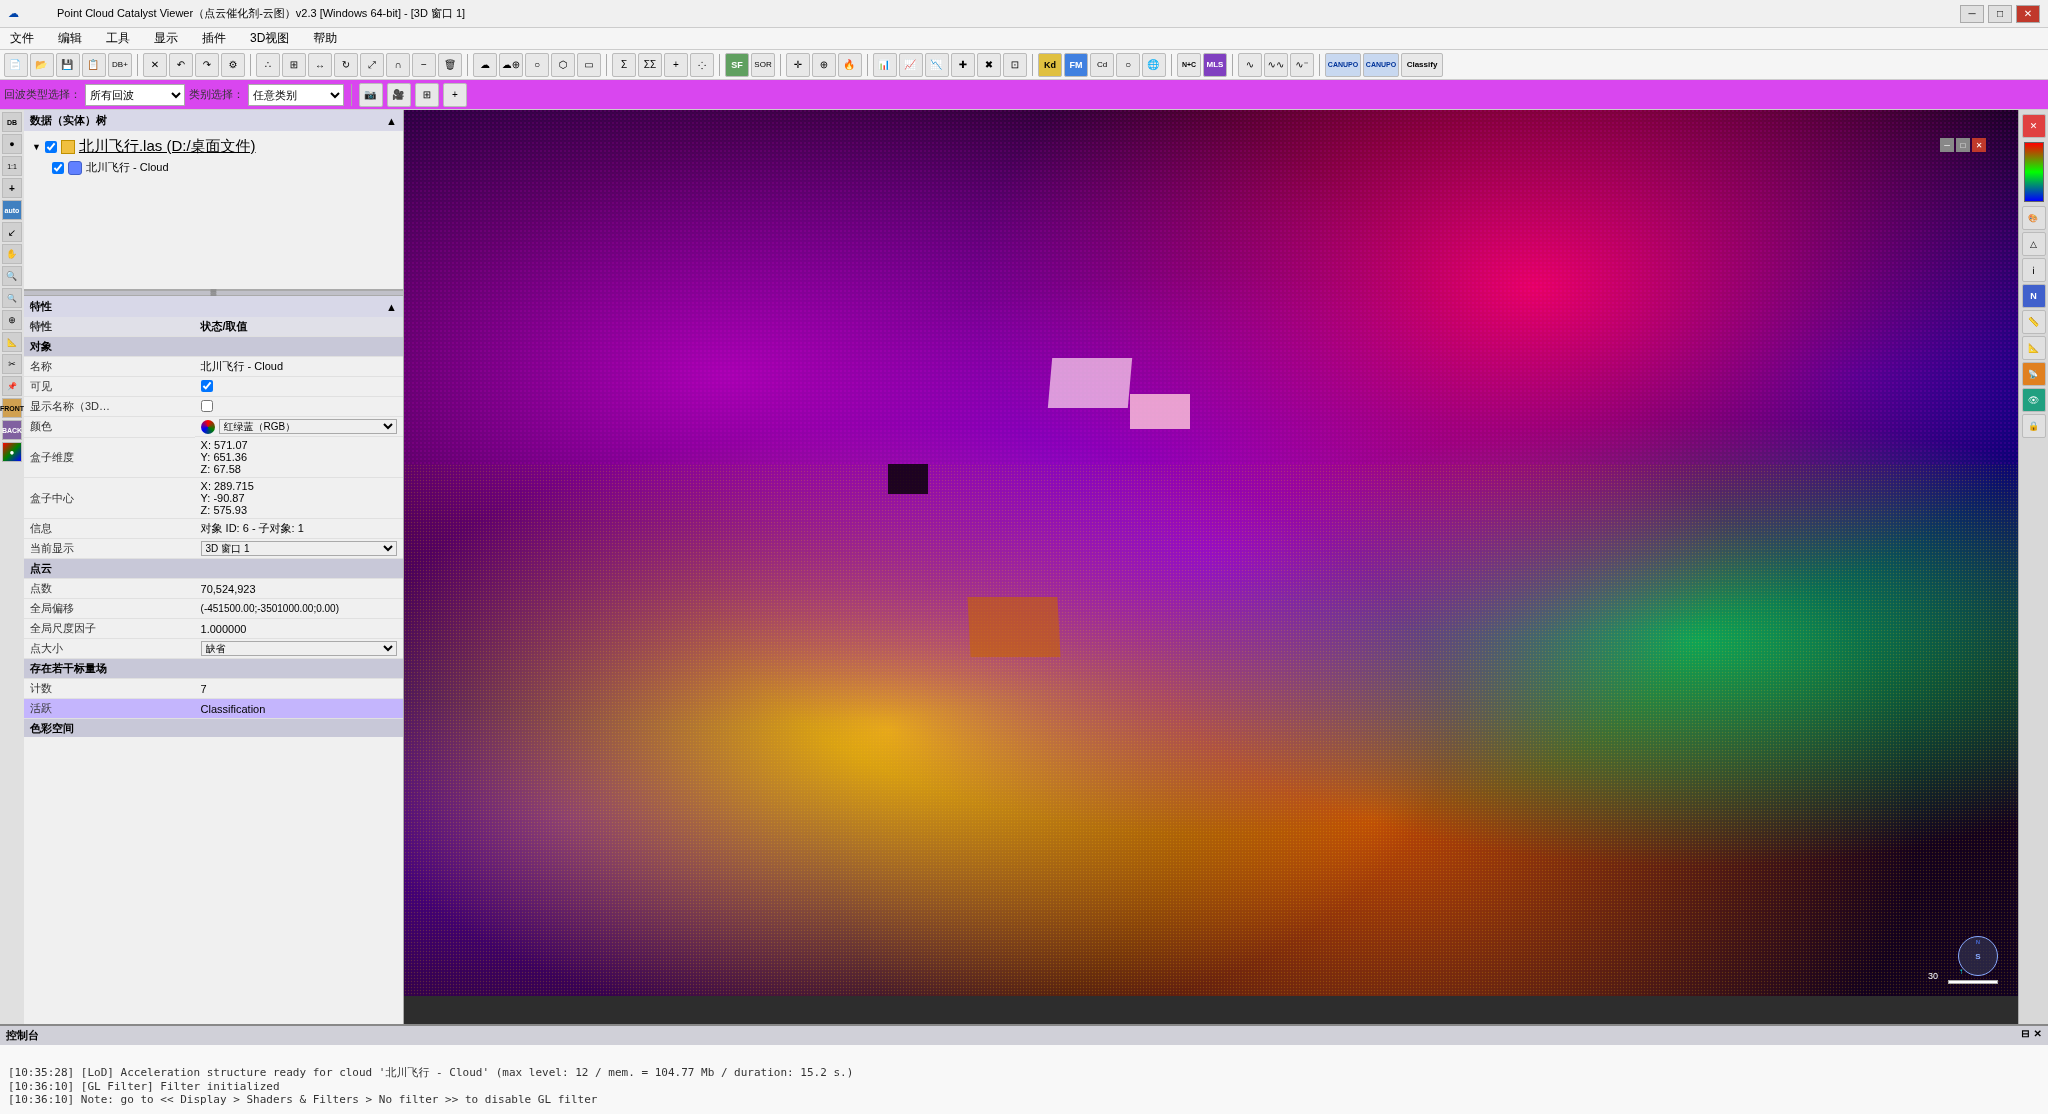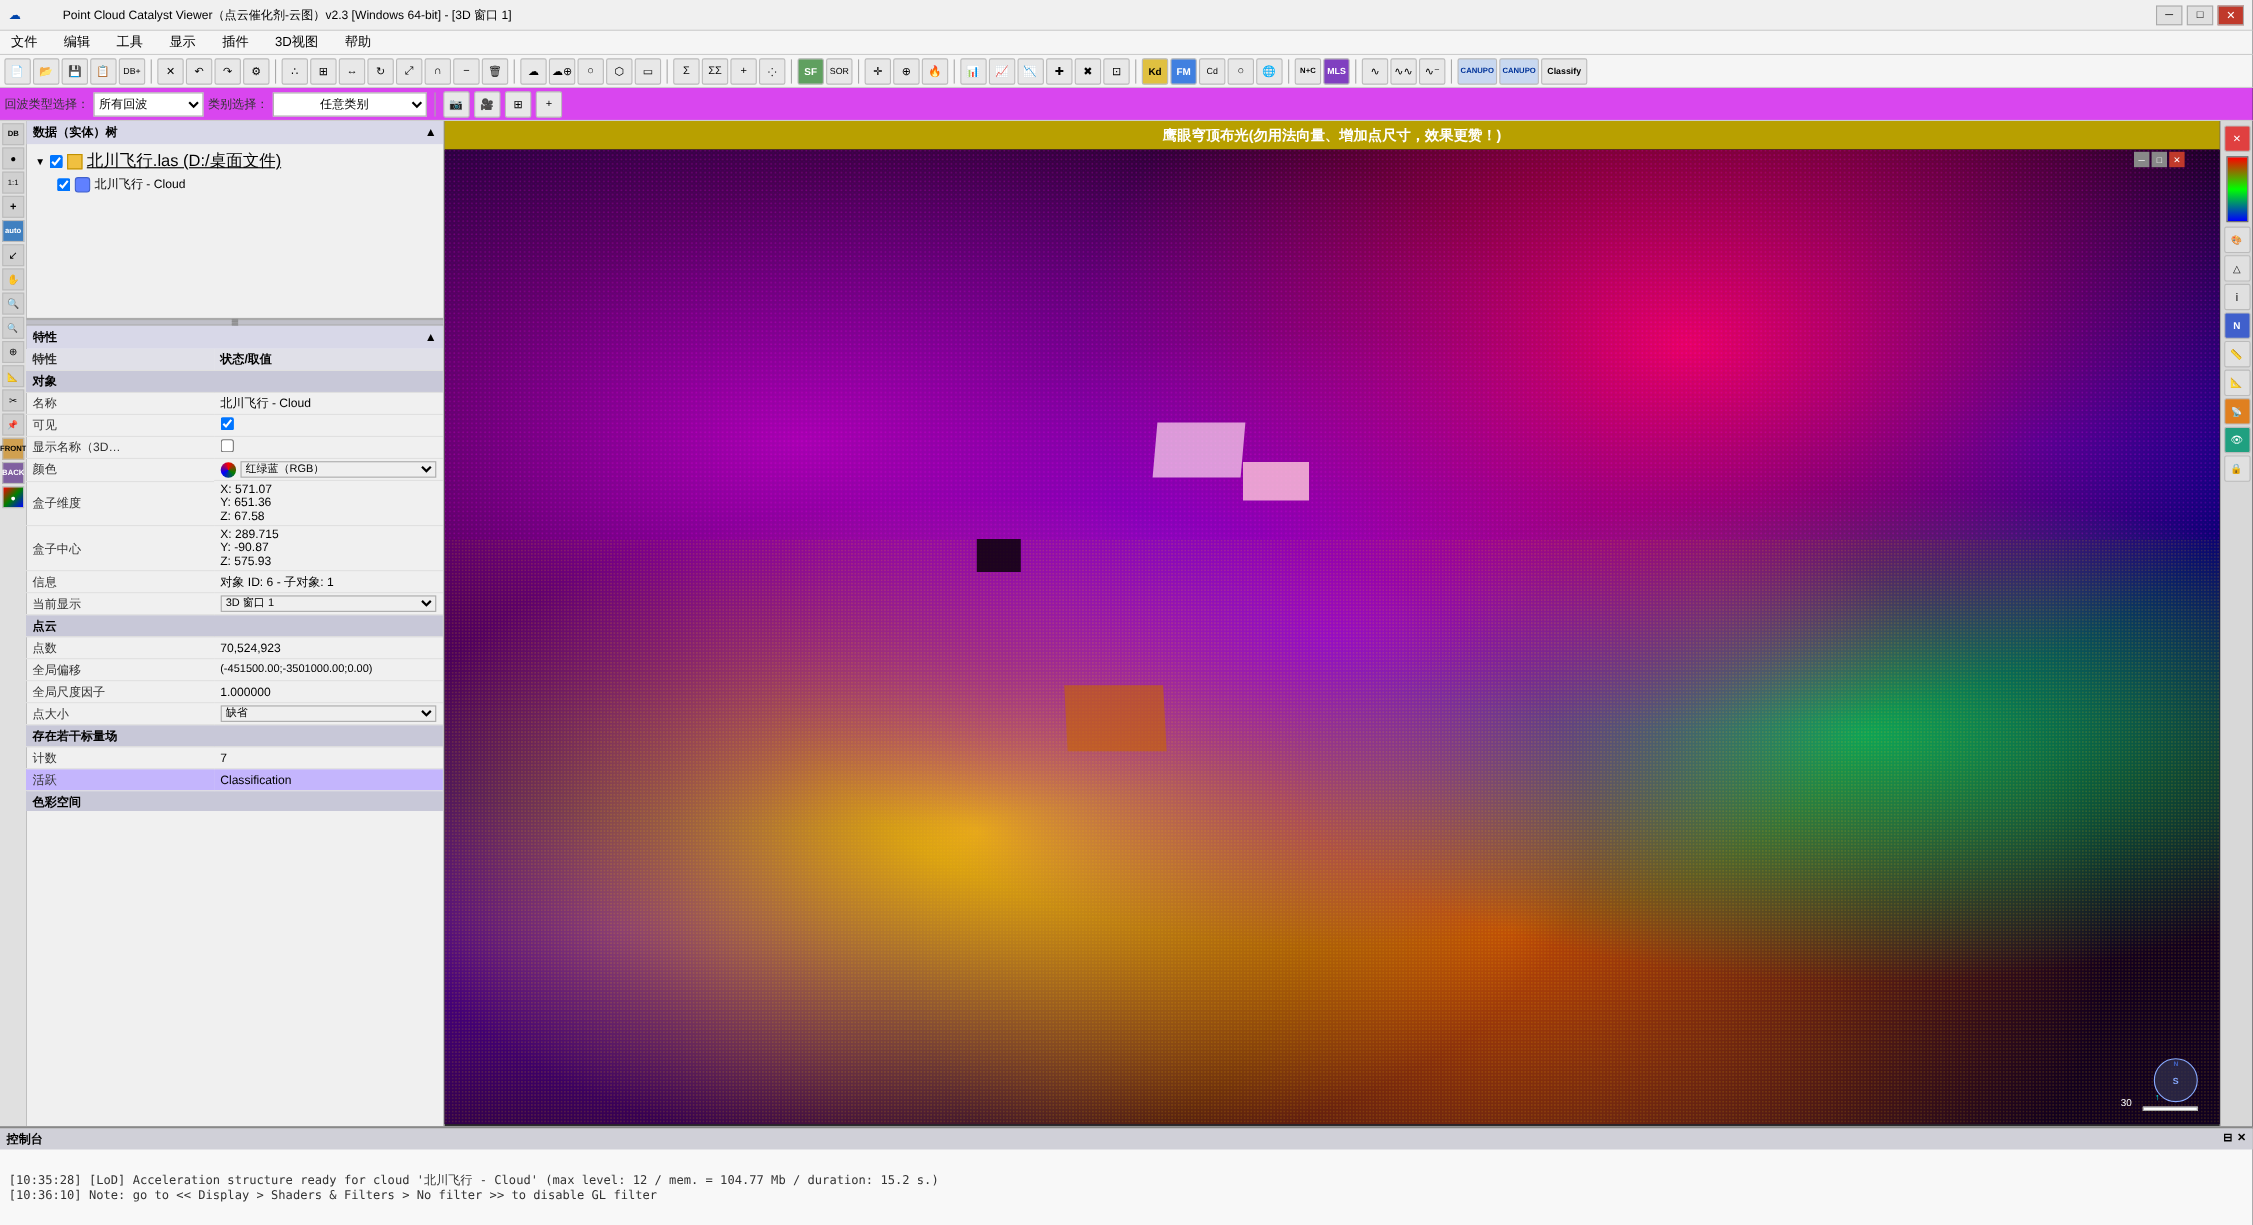--- a/index.html
+++ b/index.html
@@ -206,21 +206,21 @@
     <div class="tb-btn tb-icon-canupo" style="font-size:7px;font-weight:bold;background:#c8d8f0;width:36px;">CANUPO</div>
     <div class="tb-btn" style="font-size:8px;font-weight:bold;width:42px;">Classify</div>
   </div>
 
   <div id="toolbar2">
     <label>回波类型选择：</label>
     <select style="width:100px;height:22px;font-size:11px;border:1px solid #aaa;">
       <option>所有回波</option>
     </select>
     <label>类别选择：</label>
-    <select style="width:140px;height:22px;font-size:11px;border:1px solid #aaa;padding-left:38px;">
+    <select style="width:96px;height:22px;font-size:11px;border:1px solid #aaa;">
       <option>任意类别</option>
     </select>
     <div class="tb-sep" style="height:22px;"></div>
     <div class="tb-btn">📷</div>
     <div class="tb-btn">🎥</div>
     <div class="tb-btn">⊞</div>
     <div class="tb-btn">+</div>
   </div>
 
   <div id="content-area" style="display:flex;flex:1;overflow:hidden;">
@@ -378,23 +378,20 @@
                 </tr>
 
           </tbody>
             </table>
         </div>
       </div>
     </div>
 
     <div id="viewport" style="flex:1;position:relative;display:flex;flex-direction:column;">
 
-      <div class="viewport-banner">
-        <span>鹰眼穹顶布光(勿用法向量、增加点尺寸，效果更赞！)</span>
-      </div>
 
       <div style="position:absolute;top:28px;right:32px;z-index:10;display:flex;gap:2px;">
         <div style="width:14px;height:14px;background:#888;color:white;font-size:8px;display:flex;align-items:center;justify-content:center;cursor:pointer;">─</div>
         <div style="width:14px;height:14px;background:#888;color:white;font-size:8px;display:flex;align-items:center;justify-content:center;cursor:pointer;">□</div>
         <div style="width:14px;height:14px;background:#c0392b;color:white;font-size:8px;display:flex;align-items:center;justify-content:center;cursor:pointer;">✕</div>
       </div>
 
       <div id="pointcloud-view">
         <div class="pc-bg">
 
@@ -450,17 +447,18 @@
   <div id="console">
     <div class="console-header">
       <span>控制台</span>
       <div style="display:flex;gap:4px;">
         <span style="cursor:pointer;font-size:10px;">⊟</span>
         <span style="cursor:pointer;font-size:10px;">✕</span>
       </div>
     </div>
     <div class="console-content">
       <div style="color:#333;">[10:35:28] [LoD] Acceleration structure ready for cloud '北川飞行 - Cloud' (max level: 12 / mem. = 104.77 Mb / duration: 15.2 s.)</div>
+      <div style="color:#333;">[10:36:10] [GL Filter] Filter initialized</div>
       <div style="color:#333;">[10:36:10] Note: go to &lt;&lt; Display &gt; Shaders &amp; Filters &gt; No filter &gt;&gt; to disable GL filter</div>
     </div>
   </div>
 
 </div>
 
 </body></html>

